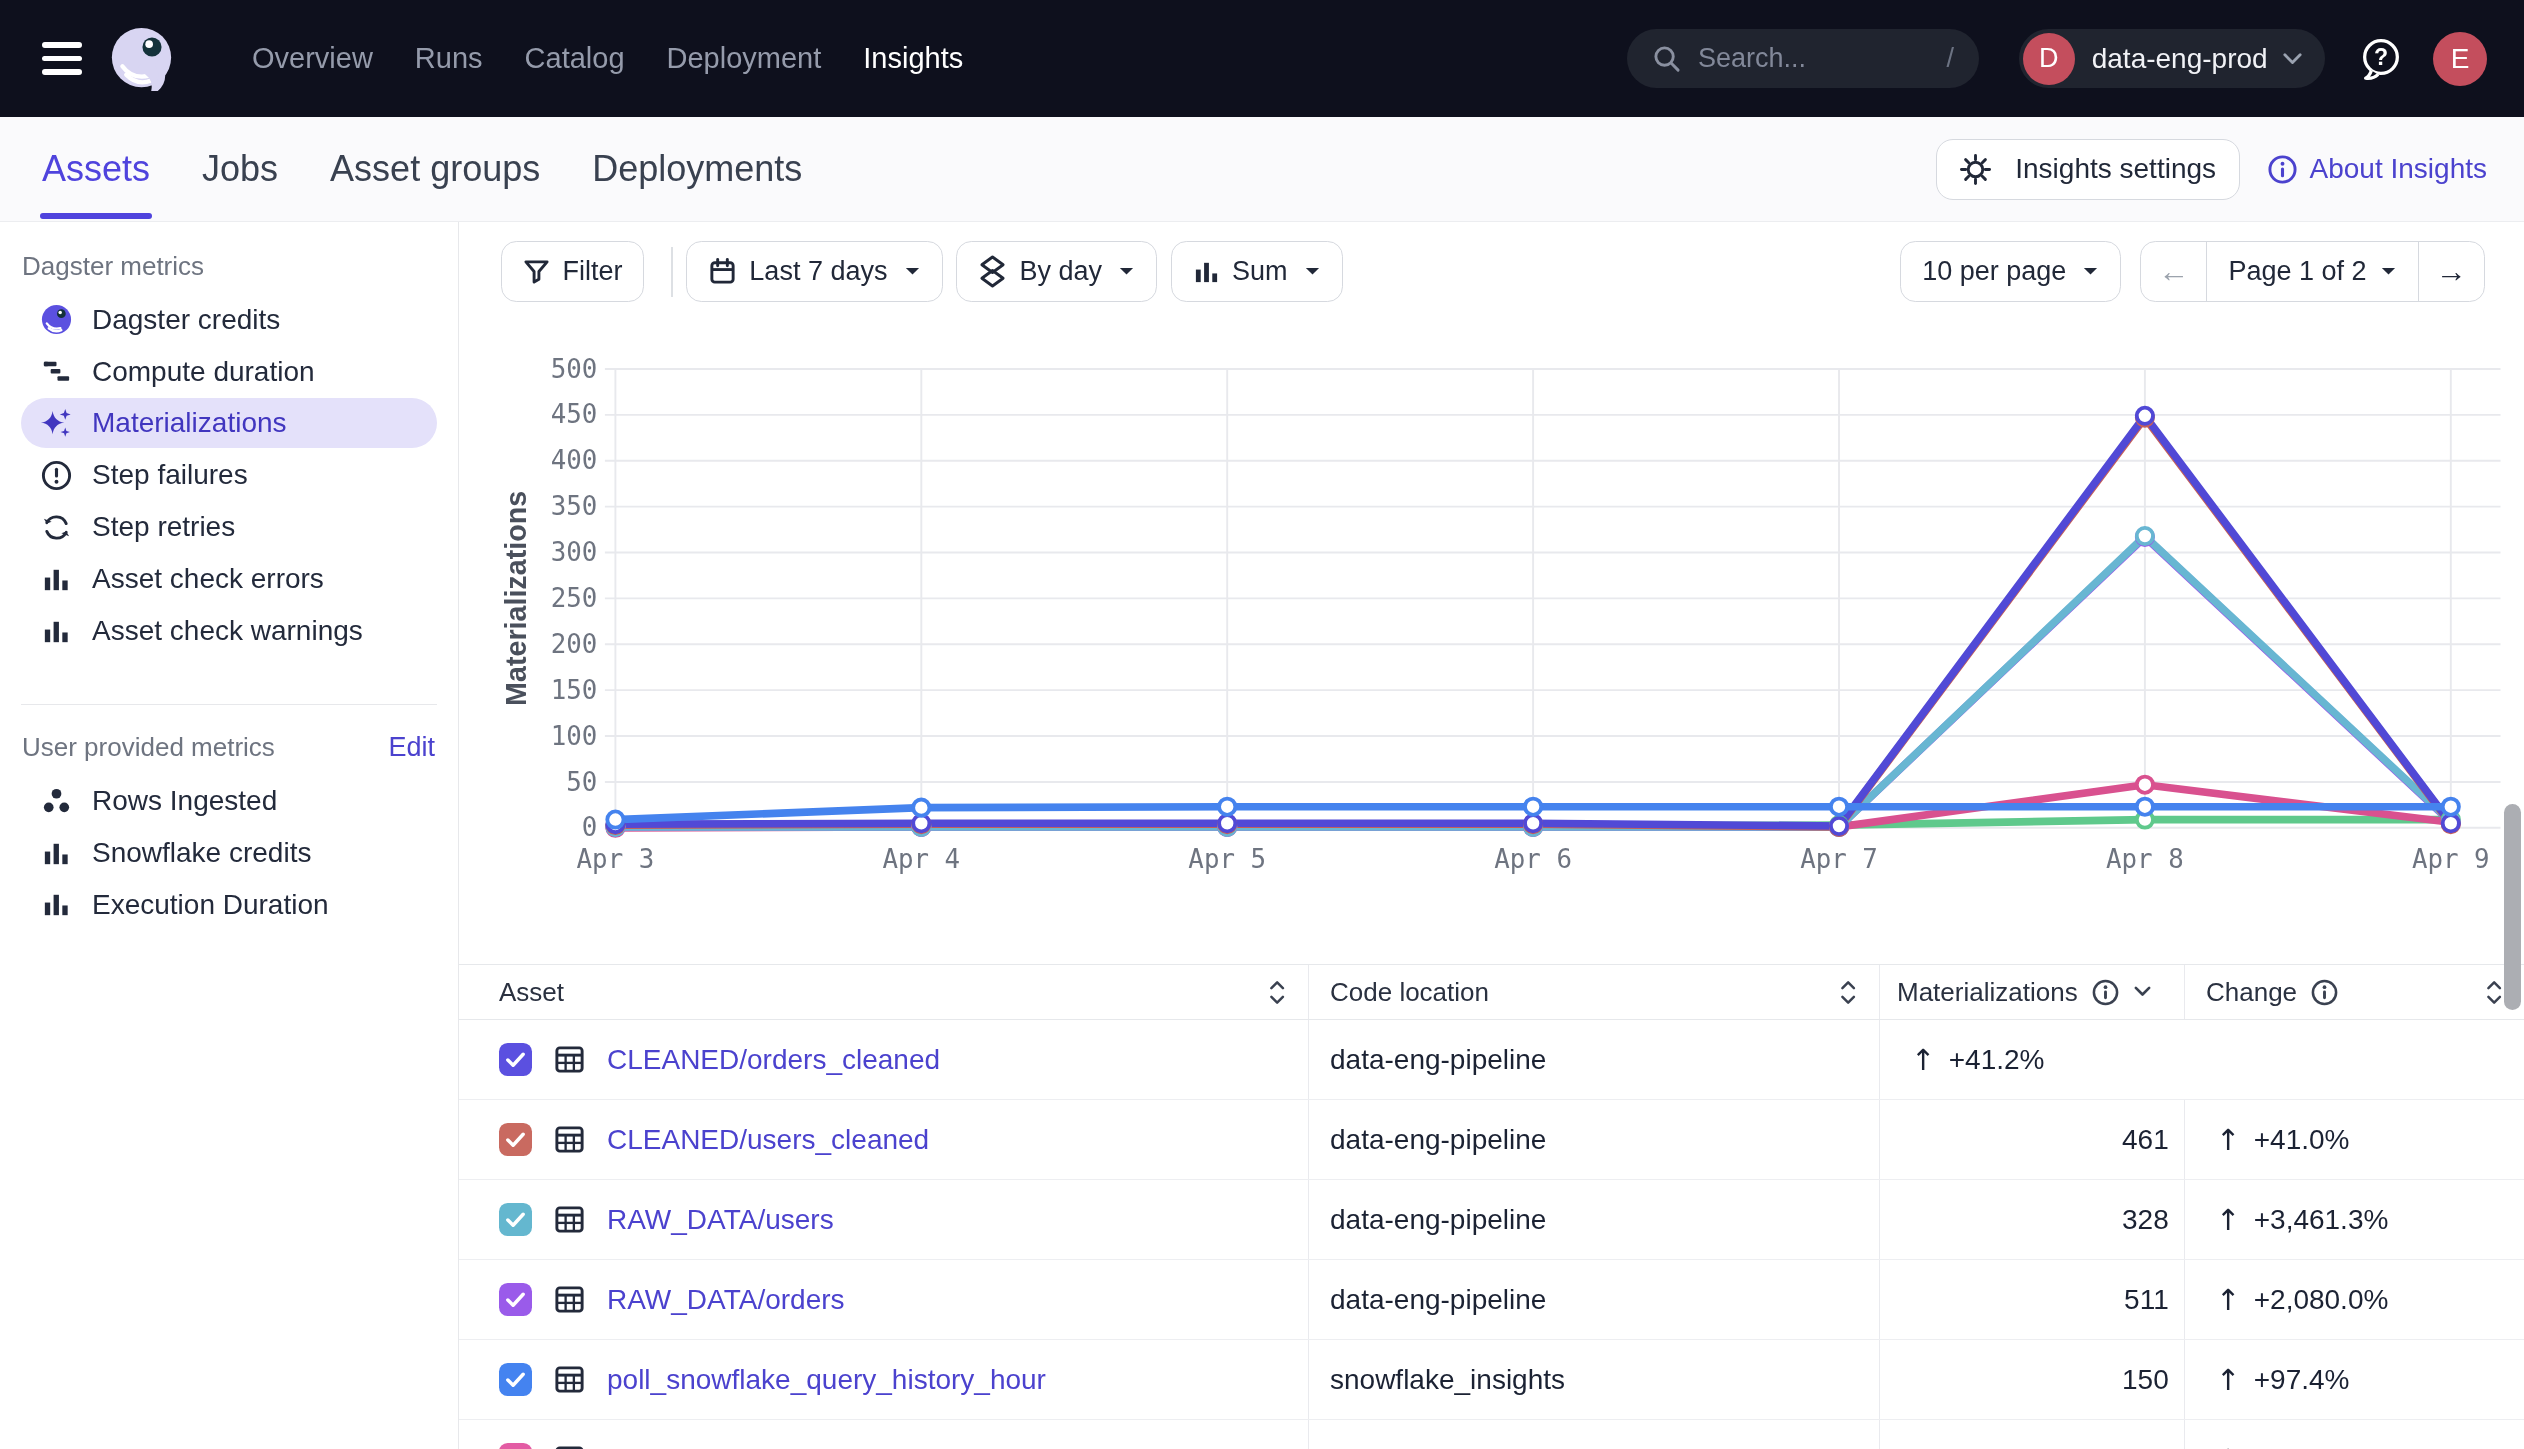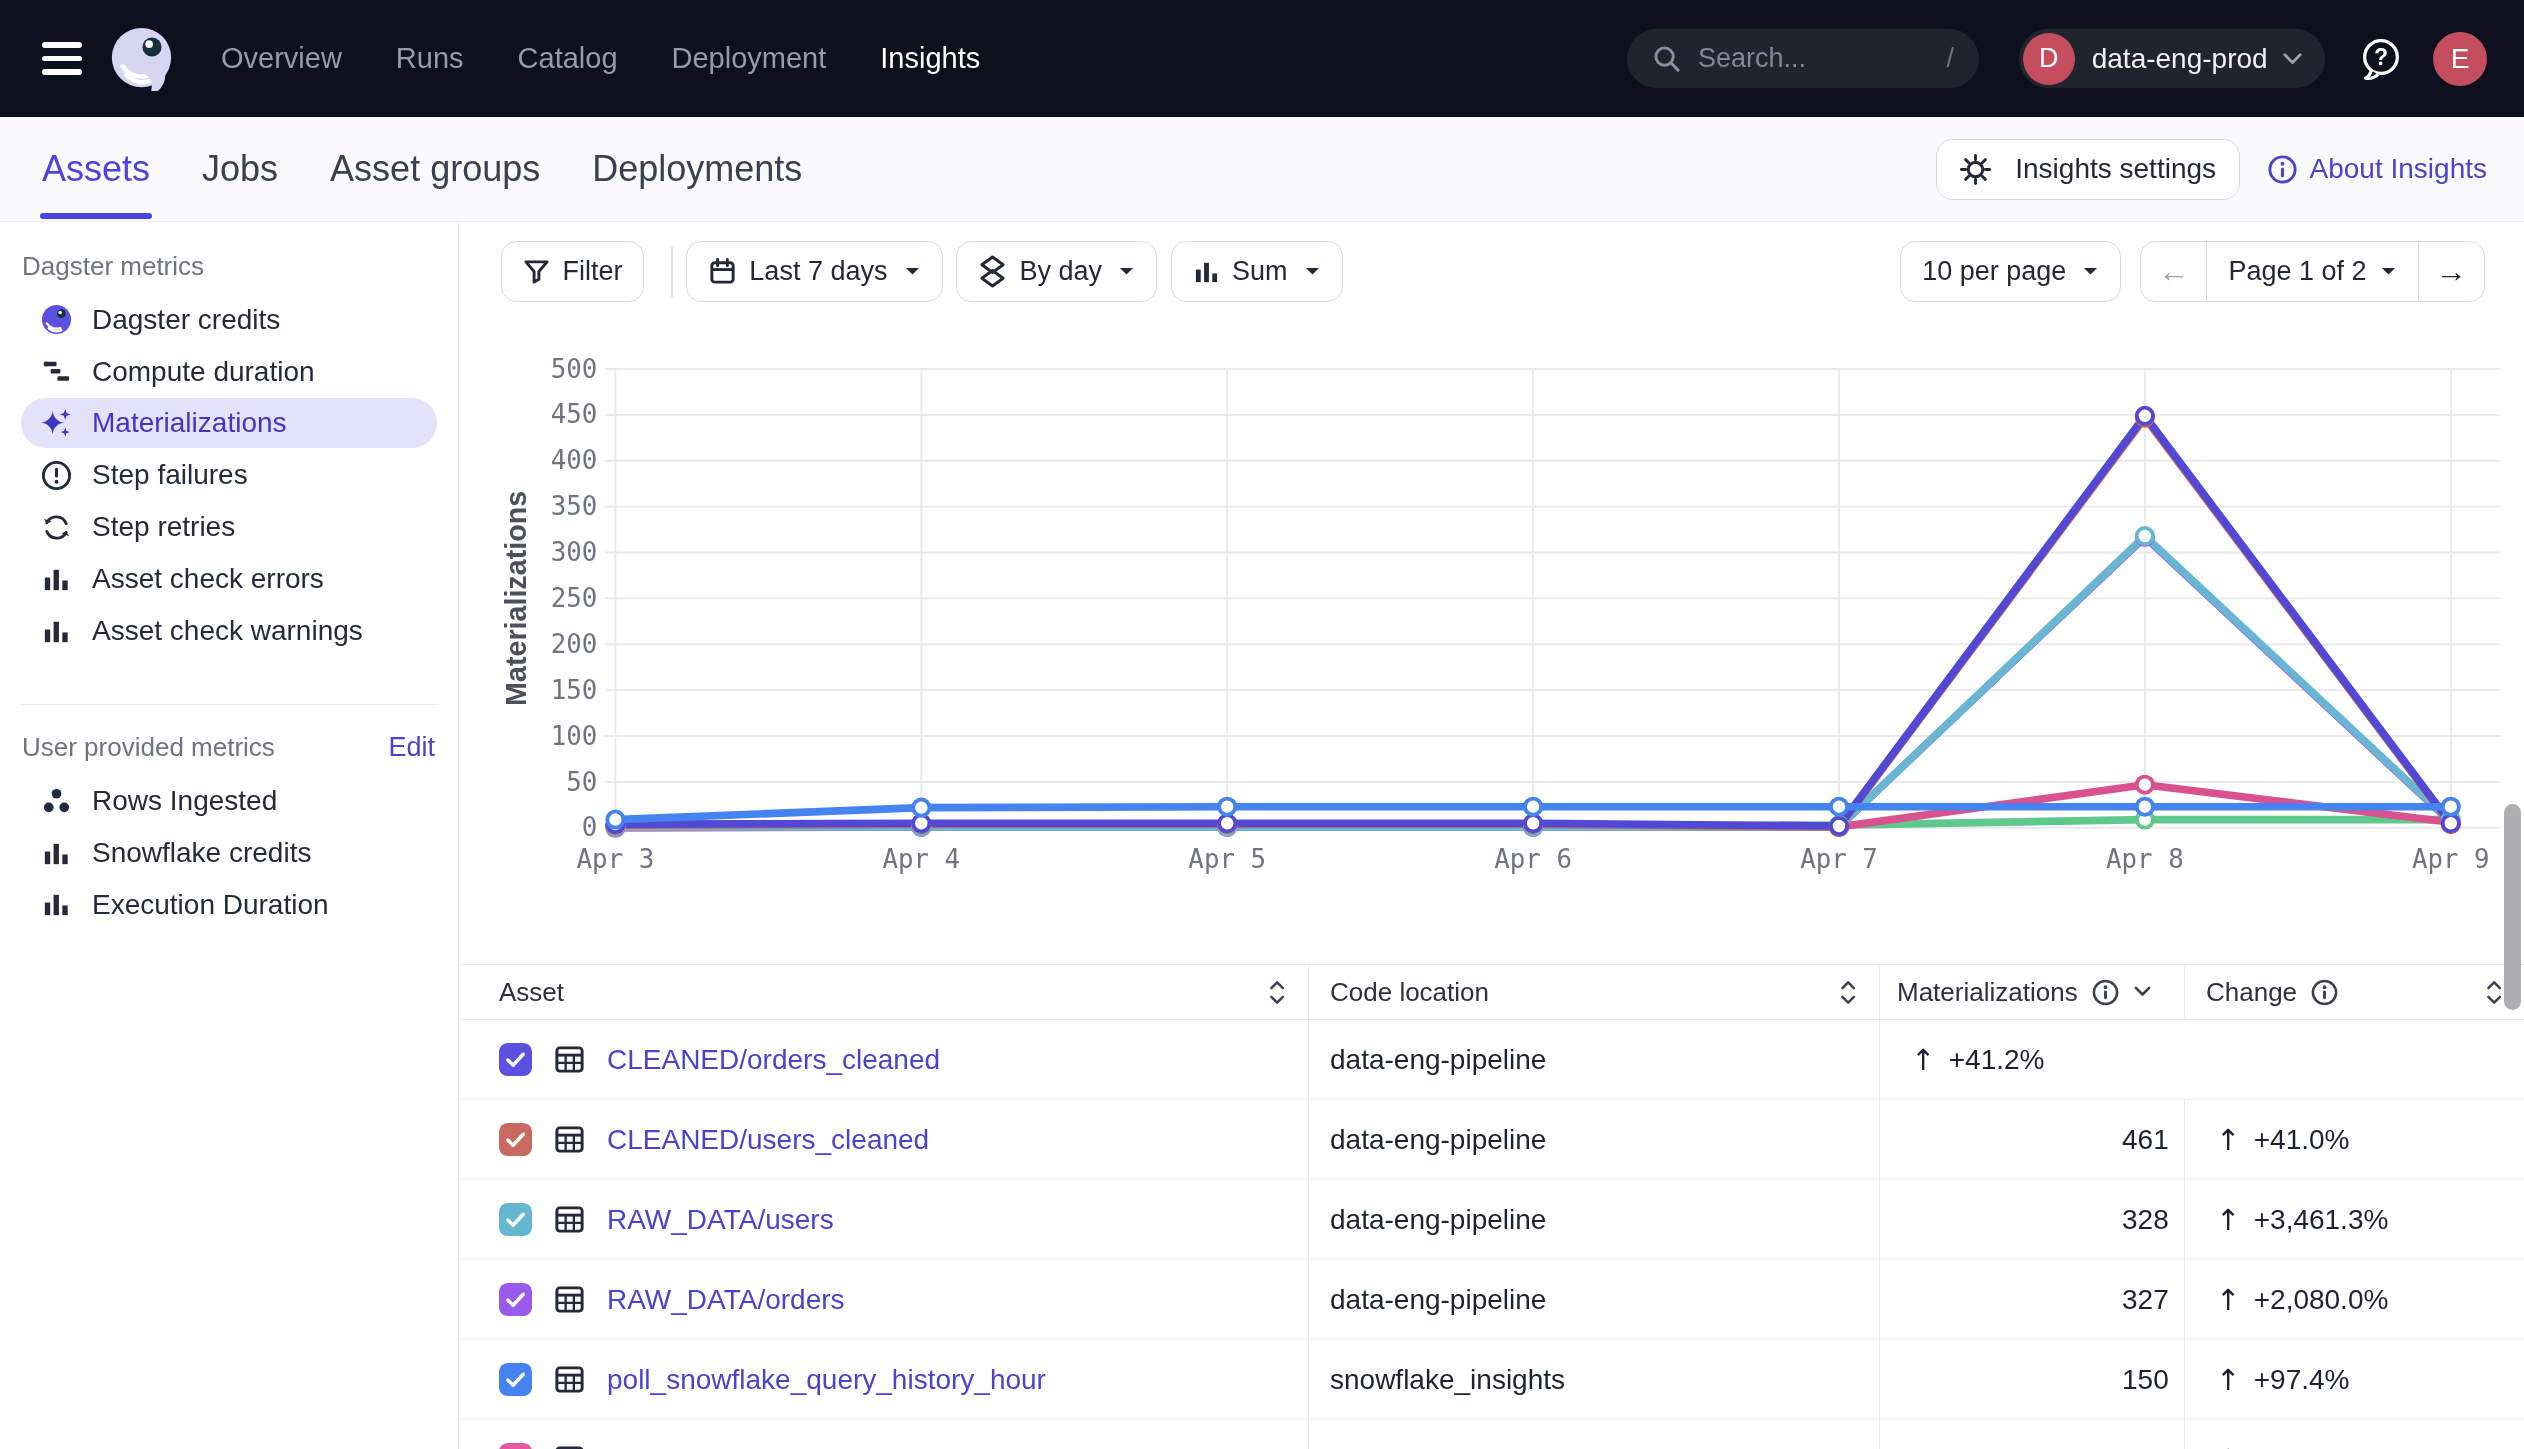--- a/index.html
+++ b/index.html
@@ -8,21 +8,21 @@
        font-family:"Liberation Sans",sans-serif;color:#1B2233;}
   svg{display:block;}
 
   
   .topbar{position:absolute;left:0;top:0;width:2525px;height:117px;background:#0E101D;
           display:flex;align-items:center;}
   .hamburger{width:40px;height:33px;margin-left:42px;display:flex;flex-direction:column;
              justify-content:space-between;cursor:pointer;}
   .hamburger i{display:block;height:5.7px;border-radius:2.9px;background:#fff;}
   .logo{margin-left:27px;}
-  .topnav{display:flex;gap:54px;margin-left:47px;}
+  .topnav{display:flex;gap:42px;margin-left:78px;}
   .topnav .nav-item{font-size:29px;font-weight:500;color:#959BAB;cursor:pointer;}
   .topnav .nav-item.active{color:#FFFFFF;}
   .top-right{margin-left:auto;display:flex;align-items:center;margin-right:38px;}
   .search-pill{width:352px;height:59px;border-radius:30px;background:#20242F;display:flex;
                align-items:center;padding:0 25px;}
   .search-pill .ph{font-size:27px;color:#828899;margin-left:17px;}
   .search-pill .slash{margin-left:auto;font-size:27px;color:#6C7383;}
   .ws-pill{height:59px;border-radius:30px;background:#20242F;display:flex;align-items:center;
            margin-left:40px;padding:0 21px 0 3.8px;}
   .ws-avatar{width:52px;height:52px;border-radius:50%;background:#C44E5D;color:#fff;font-size:27px;
@@ -653,21 +653,21 @@
                 <rect x="4" y="5" width="26" height="24" rx="3" fill="none" stroke="#232A3B" stroke-width="3"></rect>
                 <line x1="4" y1="12.5" x2="30" y2="12.5" stroke="#232A3B" stroke-width="3"></line>
                 <line x1="4" y1="20.5" x2="30" y2="20.5" stroke="#232A3B" stroke-width="2.4"></line>
                 <line x1="13" y1="12.5" x2="13" y2="29" stroke="#232A3B" stroke-width="2.4"></line>
                 <line x1="21.5" y1="12.5" x2="21.5" y2="29" stroke="#232A3B" stroke-width="2.4"></line>
               </svg>
             </span>
             <span class="asset-link">RAW_DATA/orders</span>
           </div>
           <div class="cell c2">data-eng-pipeline</div>
-          <div class="cell c3">327</div>
+          <div class="cell c3">511</div>
           <div class="cell c4">
             <span class="up-arrow">↑</span>
             <span>+2,080.0%</span>
           </div>
         </div>
         <div class="trow tbody-row">
           <div class="cell c1">
             <span class="cbox" style="background: rgb(68, 131, 240);">
               <svg width="23" height="23" viewBox="0 0 24 24">
                 <path d="M4 12.5 l5.5 5.5 L20 6.5" fill="none" stroke="#fff" stroke-width="3.6" stroke-linecap="round" stroke-linejoin="round"></path>

